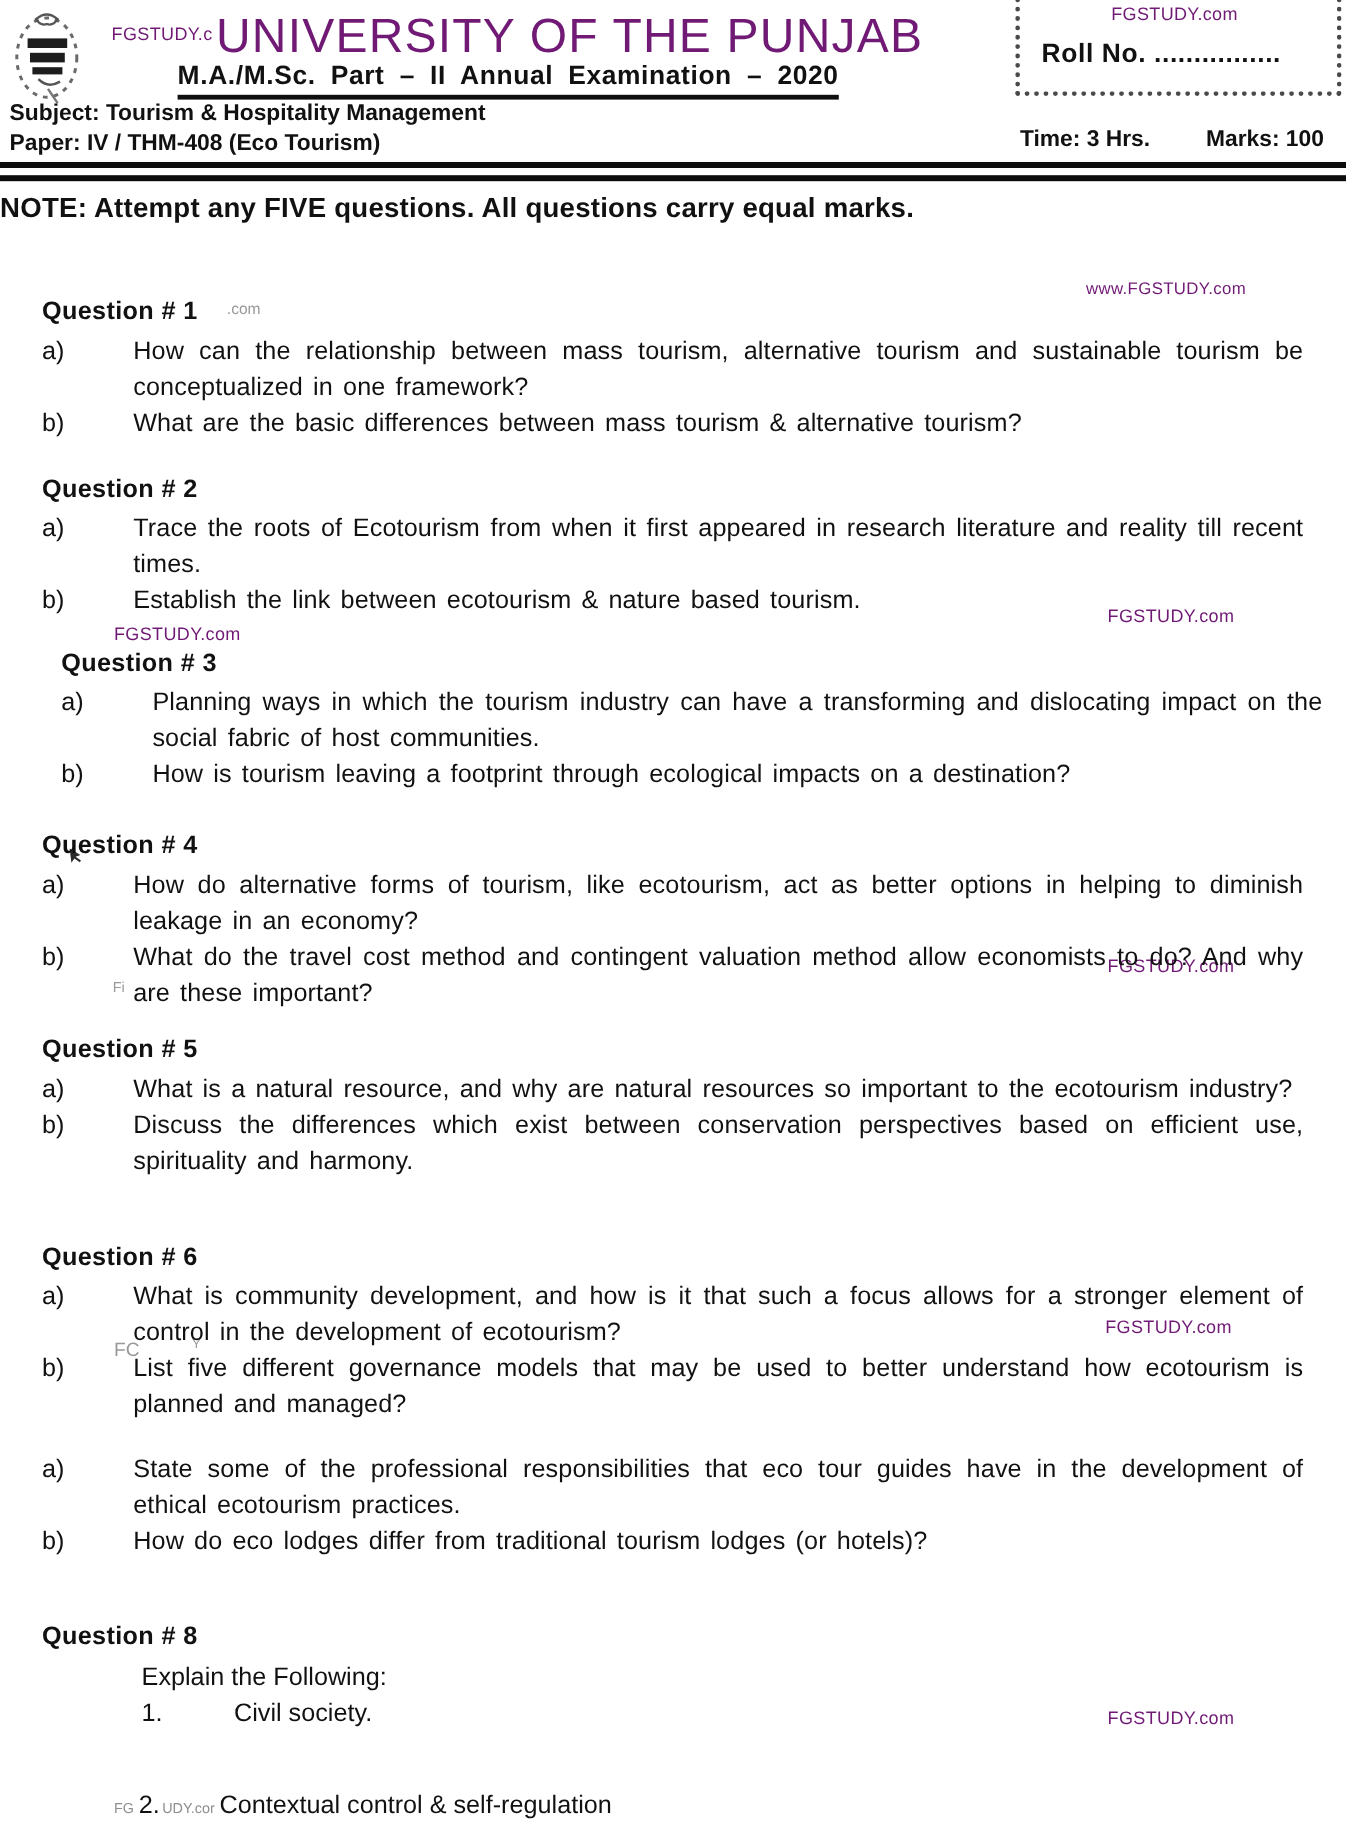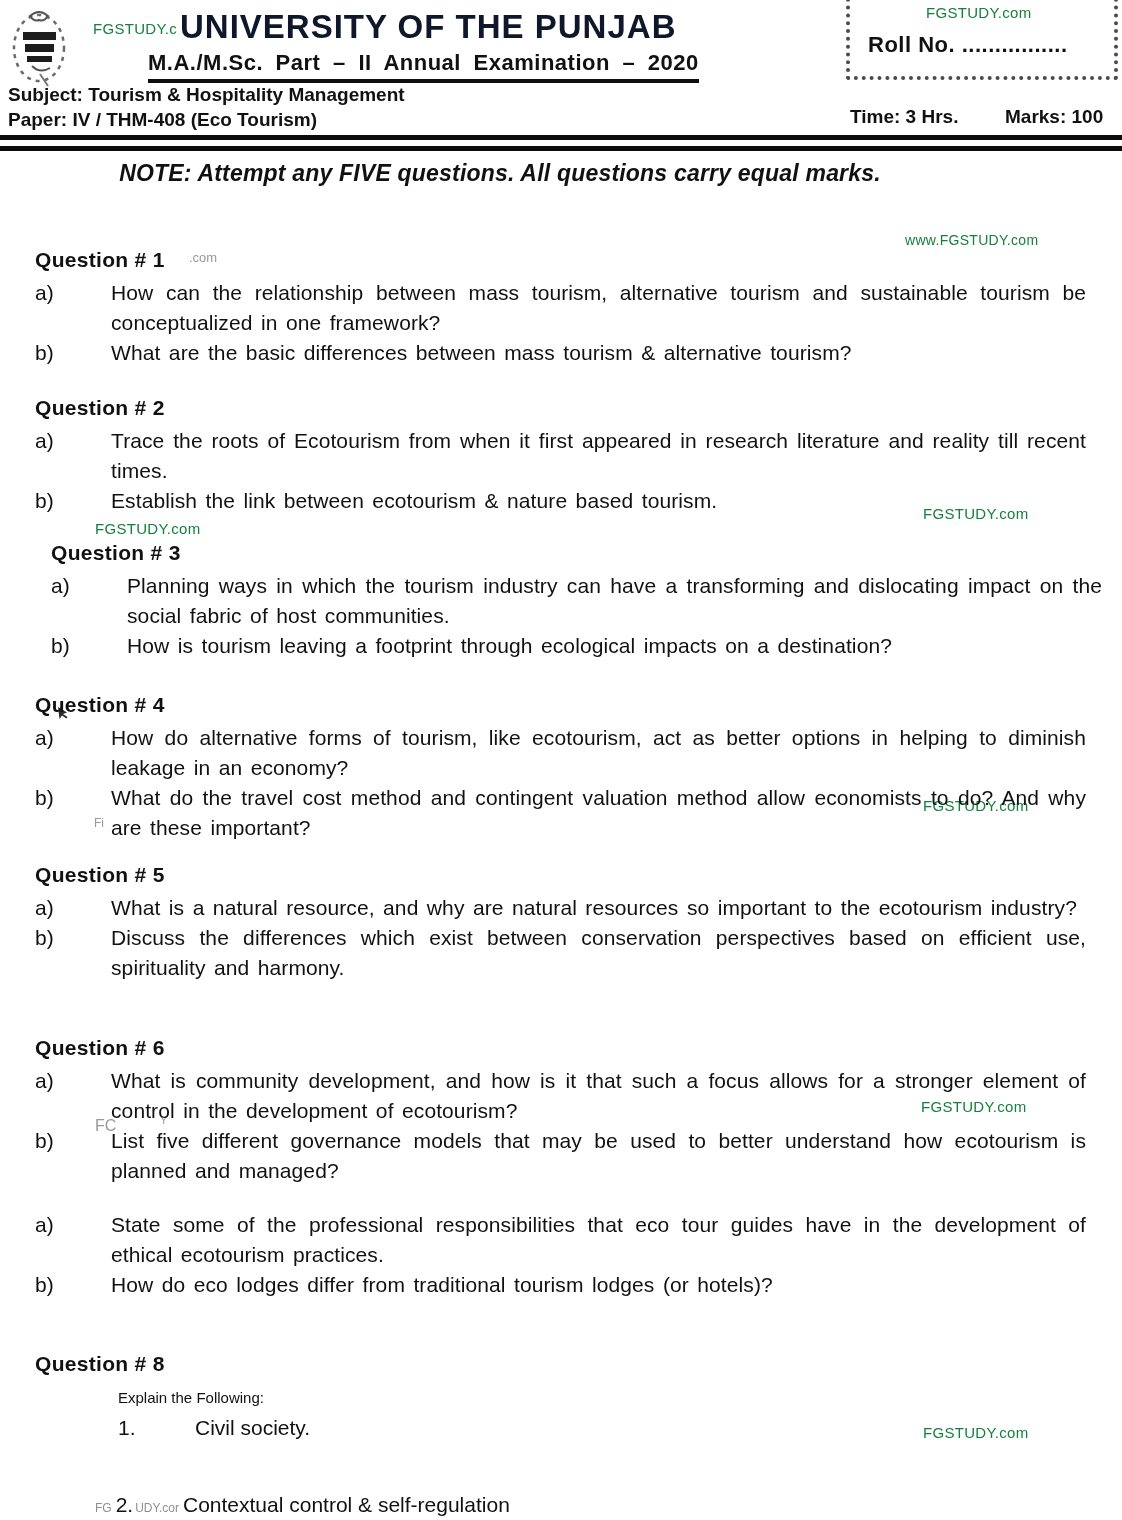--- a/index.html
+++ b/index.html
@@ -9,21 +9,21 @@
     margin:0 auto;
     background:#ffffff;
     font-family:"Liberation Sans","DejaVu Sans",sans-serif;
     color:#111;
     overflow:hidden;
   }
   
   .crest{position:absolute;left:10px;top:8px;width:60px;height:82px;}
   .uni-title{
     position:absolute;left:180px;top:8px;
-    font-size:33px;font-weight:bold;letter-spacing:1px;color:#0f172a;
+    font-size:40px;font-weight:normal;letter-spacing:1px;color:#701a75;
     white-space:nowrap;
   }
   .exam-line{
     position:absolute;left:148px;top:50px;
     font-size:22px;font-weight:bold;letter-spacing:.5px;
     border-bottom:4px solid #0f0f0f;padding-bottom:3px;
     white-space:nowrap;word-spacing:6px;
   }
   .subject-line{position:absolute;left:8px;top:84px;font-size:19px;font-weight:bold;}
   .paper-line{position:absolute;left:8px;top:109px;font-size:19px;font-weight:bold;}
@@ -36,39 +36,39 @@
   .rollbox .roll-label{
     position:absolute;left:18px;top:38px;
     font-size:22px;font-weight:bold;letter-spacing:.5px;white-space:nowrap;
   }
   
   .rule-a{position:absolute;left:0;top:135px;width:1122px;height:5px;background:#0c0c0c;}
   .rule-b{position:absolute;left:0;top:146px;width:1122px;height:5px;background:#0c0c0c;}
   
   .note{
     position:absolute;left:0;top:160px;width:1000px;
-    text-align:center;font-size:23px;font-weight:bold;font-style:italic;
+    text-align:left;font-size:23px;font-weight:bold;
     letter-spacing:.2px;
   }
   
   .q{position:absolute;left:35px;width:1072px;}
   .q-title{font-size:21px;font-weight:bold;letter-spacing:.3px;margin:0 0 6px 0;}
   .item{display:flex;line-height:30px;font-size:21px;}
   .item .lbl{width:76px;flex:none;}
   .item .txt{width:975px;text-align:justify;word-spacing:2.5px;letter-spacing:.1px;}
   
-  .q8-intro{padding-left:83px;font-size:15px;line-height:31px;}
+  .q8-intro{padding-left:83px;font-size:21px;line-height:31px;}
   .q8row{display:flex;font-size:21px;line-height:30.5px;}
   .q8row .num{width:77px;flex:none;padding-left:83px;box-sizing:content-box;}
   .q8row .txt{flex:1;}
   .q8row-special{display:flex;align-items:baseline;font-size:21px;line-height:30.5px;padding-left:60px;margin-top:46px;}
   .q8row-special .num{padding:0 2px 0 4px;}
   .q8row-special .txt{padding-left:4px;}
   
-  .wm{position:absolute;color:#15803d;font-size:15px;letter-spacing:.3px;white-space:nowrap;}
+  .wm{position:absolute;color:#701a75;font-size:15px;letter-spacing:.3px;white-space:nowrap;}
   .wm-sm{position:absolute;color:#999;font-size:13px;white-space:nowrap;}
   .wm-frag{color:#8f8f8f;font-size:12px;}
   .cursor-artifact{position:absolute;left:56px;top:706px;width:16px;height:18px;}
 </style>
 </head>
 <body>
 
 <div class="page">
 
   <div class="crest">

